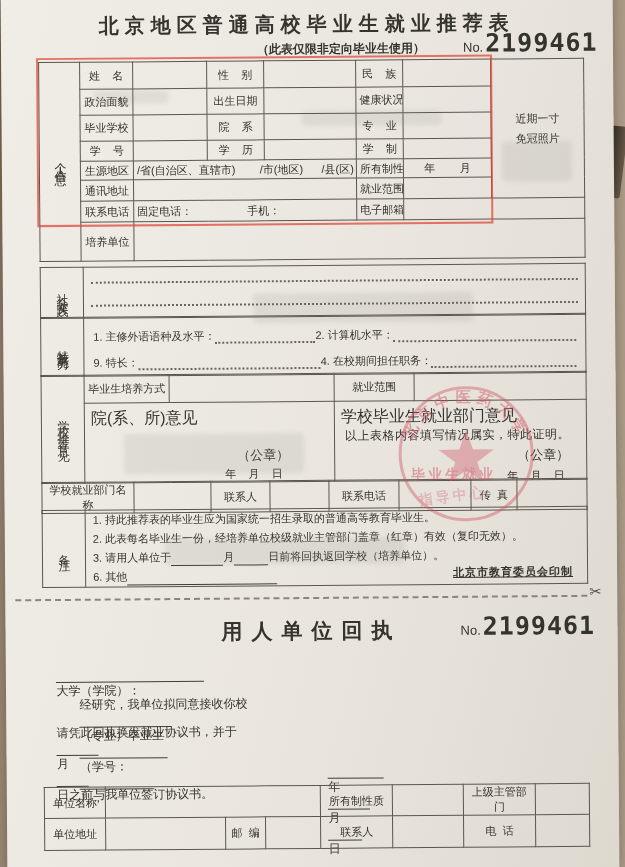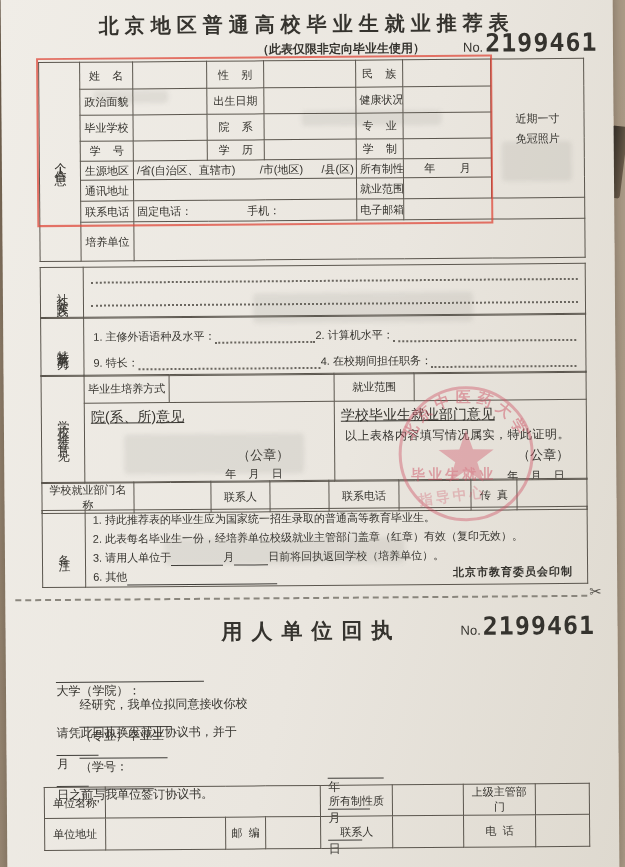--- a/index.html
+++ b/index.html
@@ -38,28 +38,28 @@
   .hdr-title{position:absolute;left:0;right:0;top:18px;text-align:center;font-size:20px;font-weight:bold;letter-spacing:6px;}
   .hdr-sub{position:absolute;left:150px;top:48px;width:380px;text-align:center;font-size:12px;font-weight:bold;}
   .no-grp{position:absolute;display:flex;align-items:flex-end;}
   .no-grp .no-l{font-size:13px;margin-right:2px;line-height:16px;}
   .no-grp .no-v{font-family:"DejaVu Sans Mono","Liberation Mono",monospace;font-size:25px;font-weight:bold;letter-spacing:1px;line-height:24px;}
   .no-top{left:462px;top:40px;}
   
   .red-rect{position:absolute;left:35px;top:63px;width:452px;height:165px;border:2px solid rgba(223,72,58,.75);z-index:6;pointer-events:none;}
   
   .relcell{position:relative;}
-  .corner-label{position:absolute;left:6px;top:5px;font-size:14px;white-space:pre;text-decoration:underline;}
+  .corner-label{position:absolute;left:6px;top:5px;font-size:16px;white-space:pre;}
   .certify{position:absolute;left:10px;top:26px;width:240px;font-size:12px;letter-spacing:.5px;}
   .seal-note{position:absolute;font-size:13px;white-space:pre;}
   .date-note{position:absolute;font-size:11px;white-space:pre;}
   
   .notes-cell{position:relative;vertical-align:top;}
   .note-line{font-size:11px;line-height:17px;padding:1px 4px;}
-  .printer{position:absolute;right:14px;bottom:4px;font-size:11px;font-weight:bold;letter-spacing:1px;}
+  .printer{position:absolute;right:14px;bottom:4px;font-size:11px;font-weight:bold;letter-spacing:1px;text-decoration:underline;}
   
   .skill-row{display:flex;align-items:flex-end;font-size:11px;padding:2px 6px;margin-top:7px;}
   .skill-row .lbl{flex:0 0 auto;white-space:pre;}
   
   .cutline{position:absolute;left:10px;top:604px;width:572px;border-top:2px dashed #8a867d;}
   .scissors{position:absolute;left:584px;top:592px;font-size:15px;color:#55524c;font-family:"DejaVu Sans",sans-serif;}
   
   .rc-title{position:absolute;left:0;right:0;top:624px;text-align:center;font-size:21px;font-weight:bold;letter-spacing:9px;}
   .no-rc{left:455px;top:623px;}
   .rc-line{position:absolute;font-size:12px;white-space:pre;}

